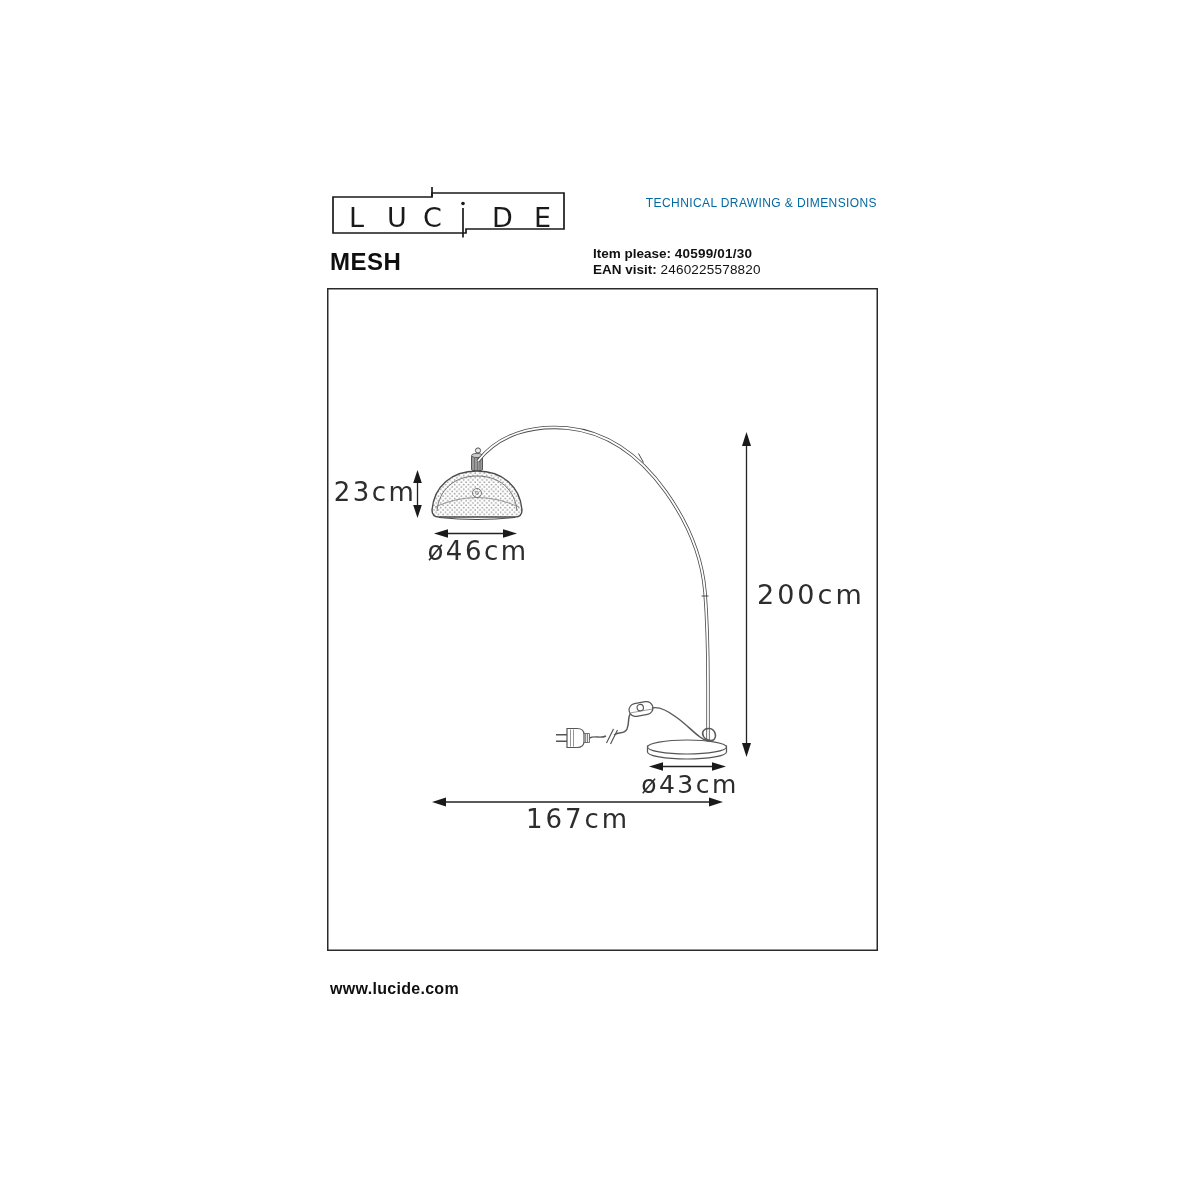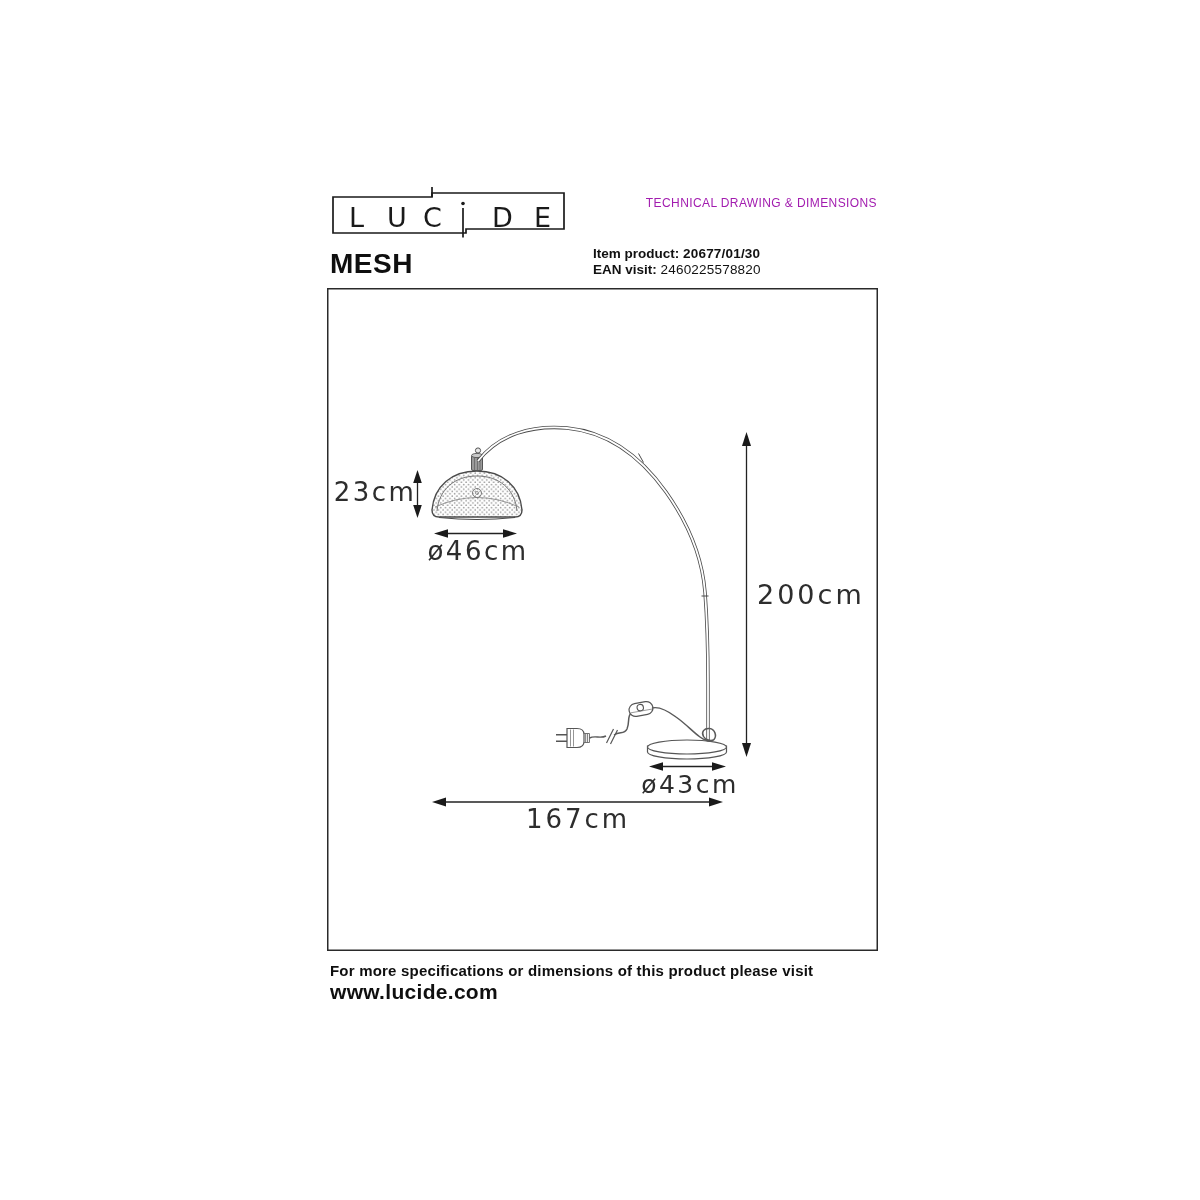--- a/index.html
+++ b/index.html
@@ -1,26 +1,26 @@
 <!DOCTYPE html>
 <html><head>
 <meta charset="utf-8">
 <style>
   html,body{margin:0;padding:0;background:#ffffff;}
   .page{position:relative;width:1200px;height:1200px;background:#ffffff;overflow:hidden;
         font-family:"Liberation Sans",sans-serif;color:#1a1a1a;}
   .abs{position:absolute;}
-  .doc-type{top:196px;right:323px;font-size:12px;letter-spacing:0.4px;color:#a21caf;font-weight:400;}
-  .product-name{left:330px;top:248px;font-size:28px;font-weight:bold;letter-spacing:0.5px;color:#0f0f0f;}
+  .doc-type{top:196px;right:323px;font-size:12px;letter-spacing:0.4px;color:#0369a1;font-weight:400;}
+  .product-name{left:330px;top:248px;font-size:24px;font-weight:bold;letter-spacing:0.5px;color:#0f0f0f;}
   .meta{left:593px;top:246px;font-size:13.5px;line-height:15.5px;color:#111;}
   .meta .lbl{font-weight:bold;}
   .meta .val-bold{font-weight:bold;letter-spacing:0.2px;}
   .meta .val{font-weight:400;letter-spacing:0.2px;}
   .footer-note{left:330px;top:962px;font-size:15px;font-weight:bold;letter-spacing:0.2px;color:#0f0f0f;}
-  .footer-site{left:330px;top:980px;font-size:21px;font-weight:bold;letter-spacing:0.3px;color:#0f0f0f;}
+  .footer-site{left:330px;top:980px;font-size:16px;font-weight:bold;letter-spacing:0.3px;color:#0f0f0f;}
   svg text.dim{font-family:"DejaVu Sans",sans-serif;fill:#2d2d2d;}
   svg text.logoletter{font-family:"DejaVu Sans",sans-serif;fill:#1a1a1a;}
 </style>
 </head>
 <body>
 
 <div class="page">
 
   <svg class="abs" style="left:330px;top:186px;" width="240" height="60" viewBox="0 0 240 60">
     <path d="M3,11 H102 V7 H234 V43 H136 V47 H3 Z" fill="none" stroke="#1a1a1a" stroke-width="1.7"></path>
@@ -33,22 +33,22 @@
     <text class="logoletter" x="162" y="41" font-size="27">D</text>
     <text class="logoletter" x="204" y="41" font-size="27">E</text>
   </svg>
 
   <div class="abs doc-type">TECHNICAL DRAWING &amp; DIMENSIONS</div>
 
   <div class="abs product-name">MESH</div>
 
   <div class="abs meta">
     <div>
-      <span class="lbl">Item product:</span>
-      <span class="val-bold">20677/01/30</span>
+      <span class="lbl">Item please:</span>
+      <span class="val-bold">40599/01/30</span>
     </div>
     <div>
       <span class="lbl">EAN visit:</span>
       <span class="val">2460225578820</span>
     </div>
   </div>
 
   <svg class="abs" style="left:327px;top:288px;" width="551" height="663" viewBox="0 0 551 663">
     <defs>
       <pattern id="meshdots" width="4.6" height="4.6" patternUnits="userSpaceOnUse">
@@ -133,16 +133,15 @@
     </g>
 
     <g>
       <path d="M117,514 H384" stroke="#222" stroke-width="1.3"></path>
       <polygon points="105,514 119,509.5 119,518.5" fill="#1a1a1a"></polygon>
       <polygon points="396,514 382,509.5 382,518.5" fill="#1a1a1a"></polygon>
       <text class="dim" x="251" y="540" font-size="26" text-anchor="middle" style="letter-spacing:3px">167cm</text>
     </g>
   </svg>
 
-  <div class="abs footer-note">For more specifications or dimensions of this product please visit</div>
   <div class="abs footer-site">www.lucide.com</div>
 
 </div>
 
 </body></html>

